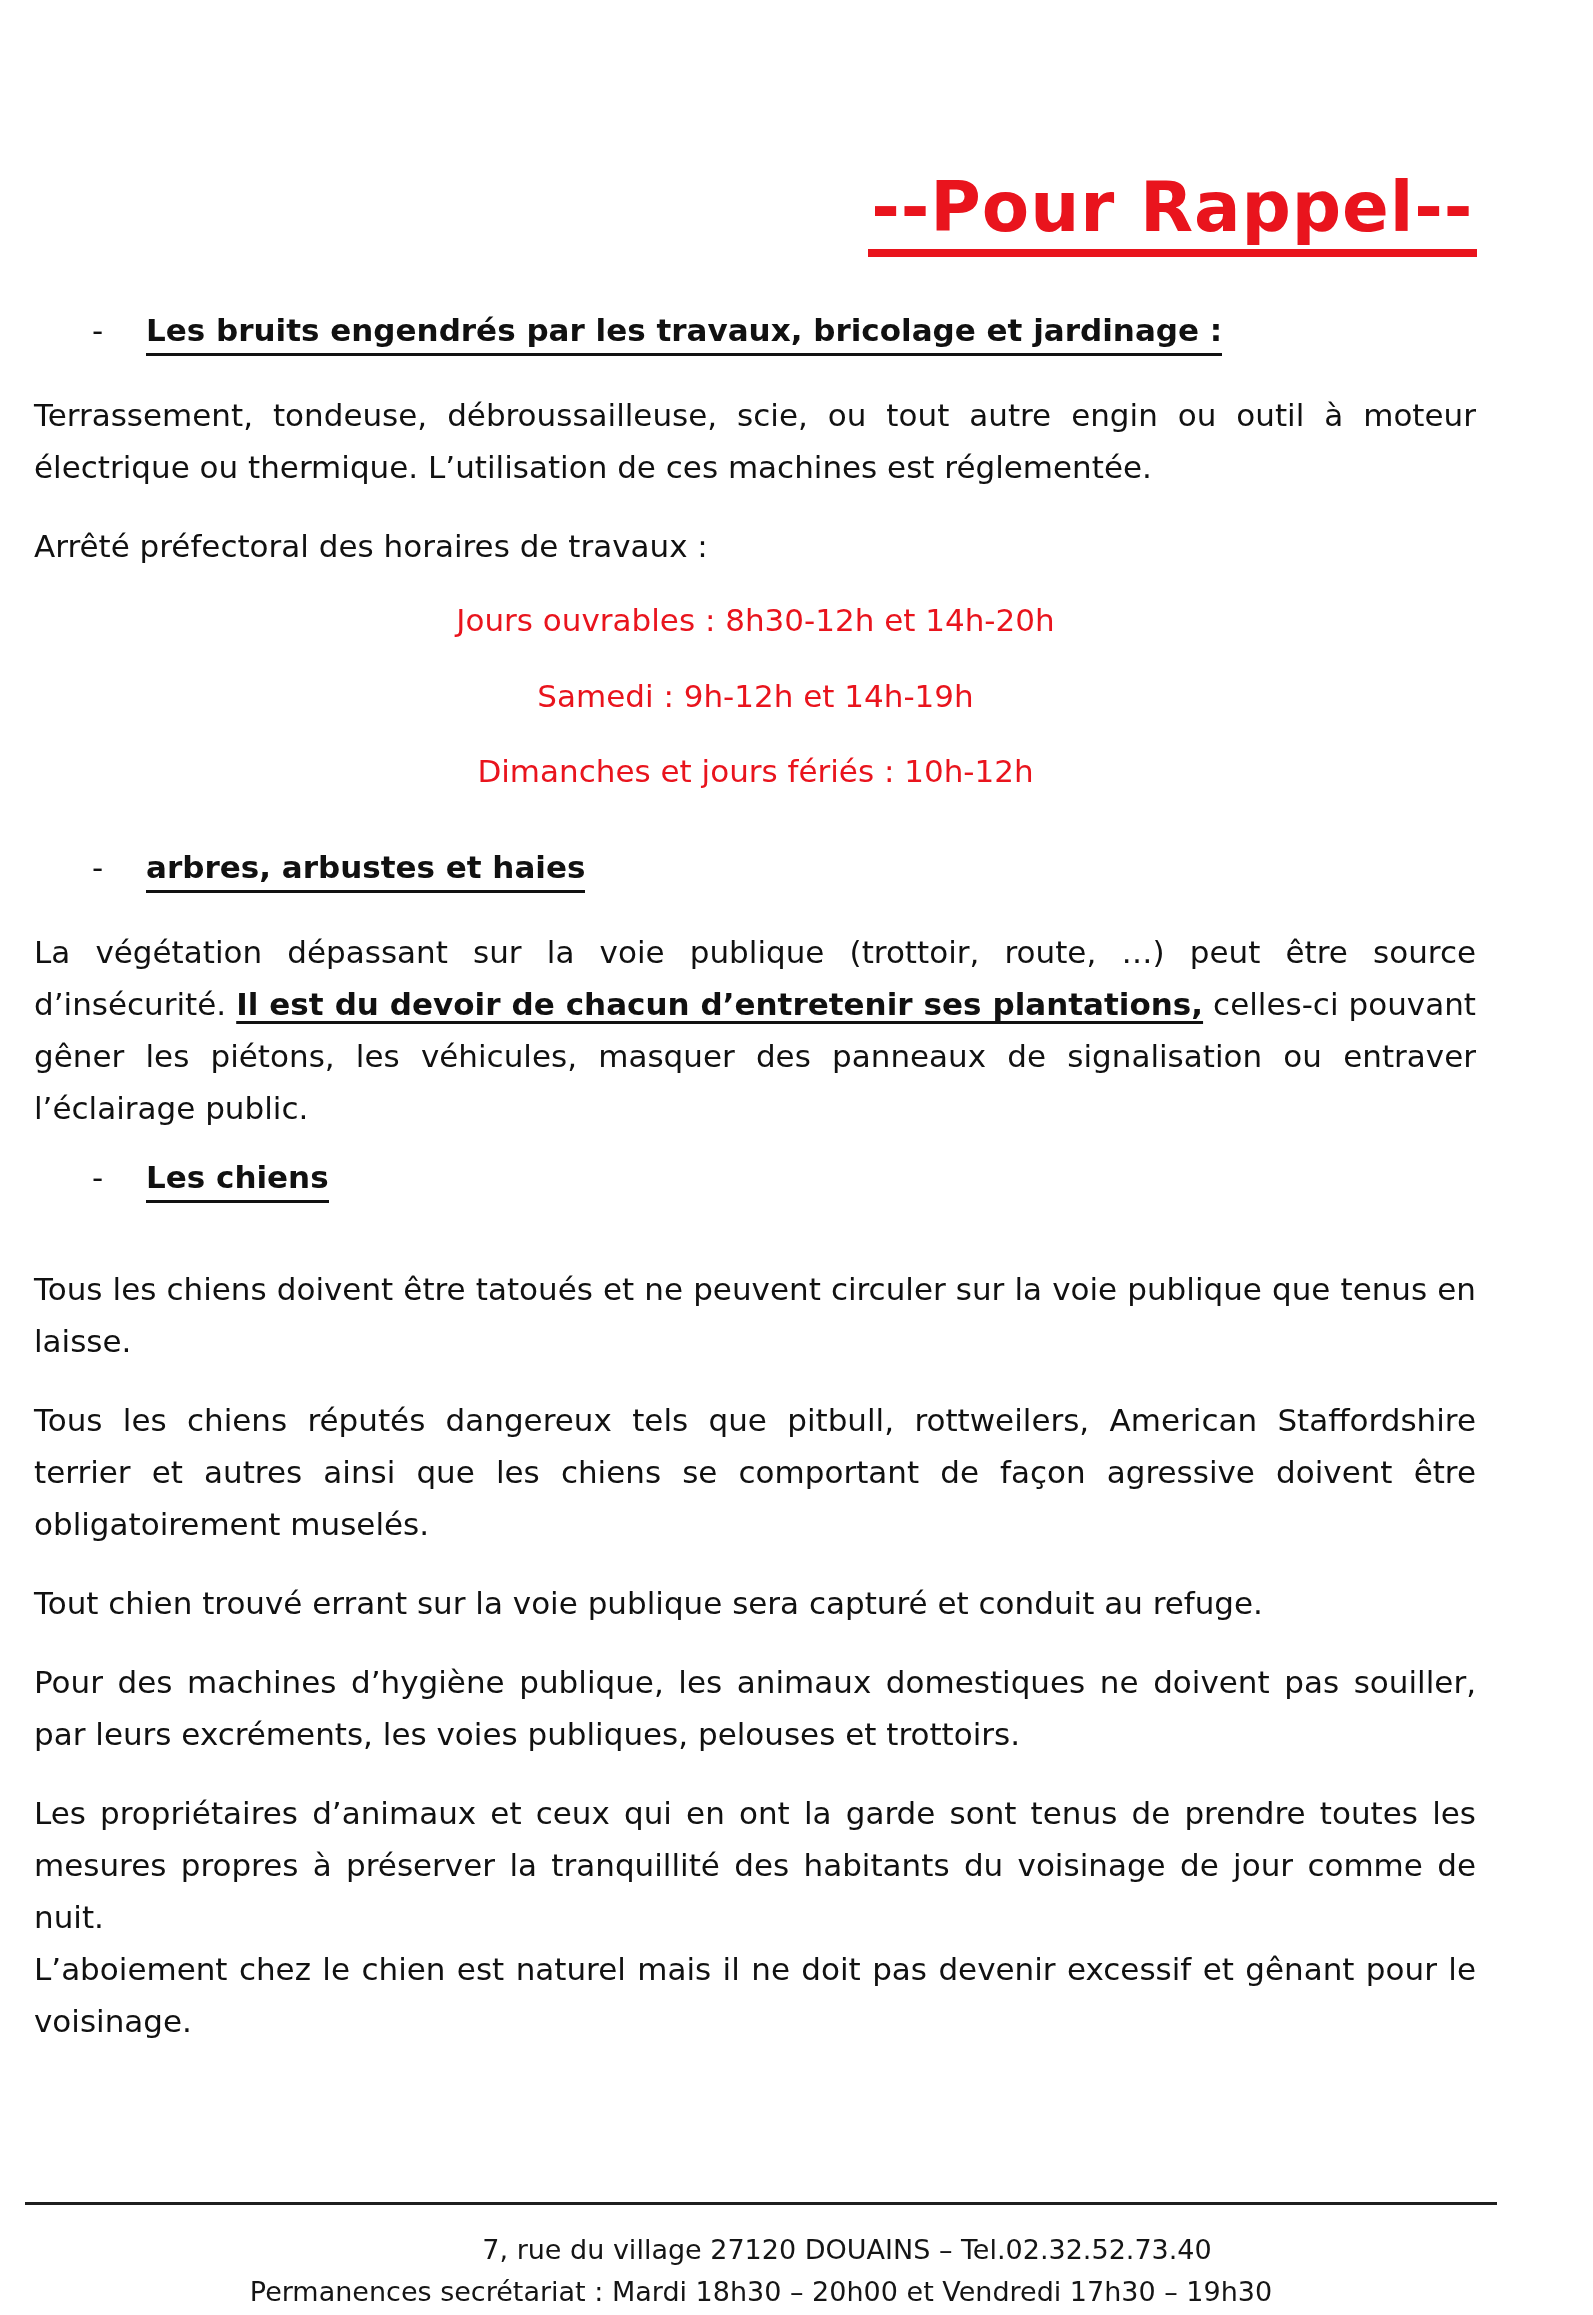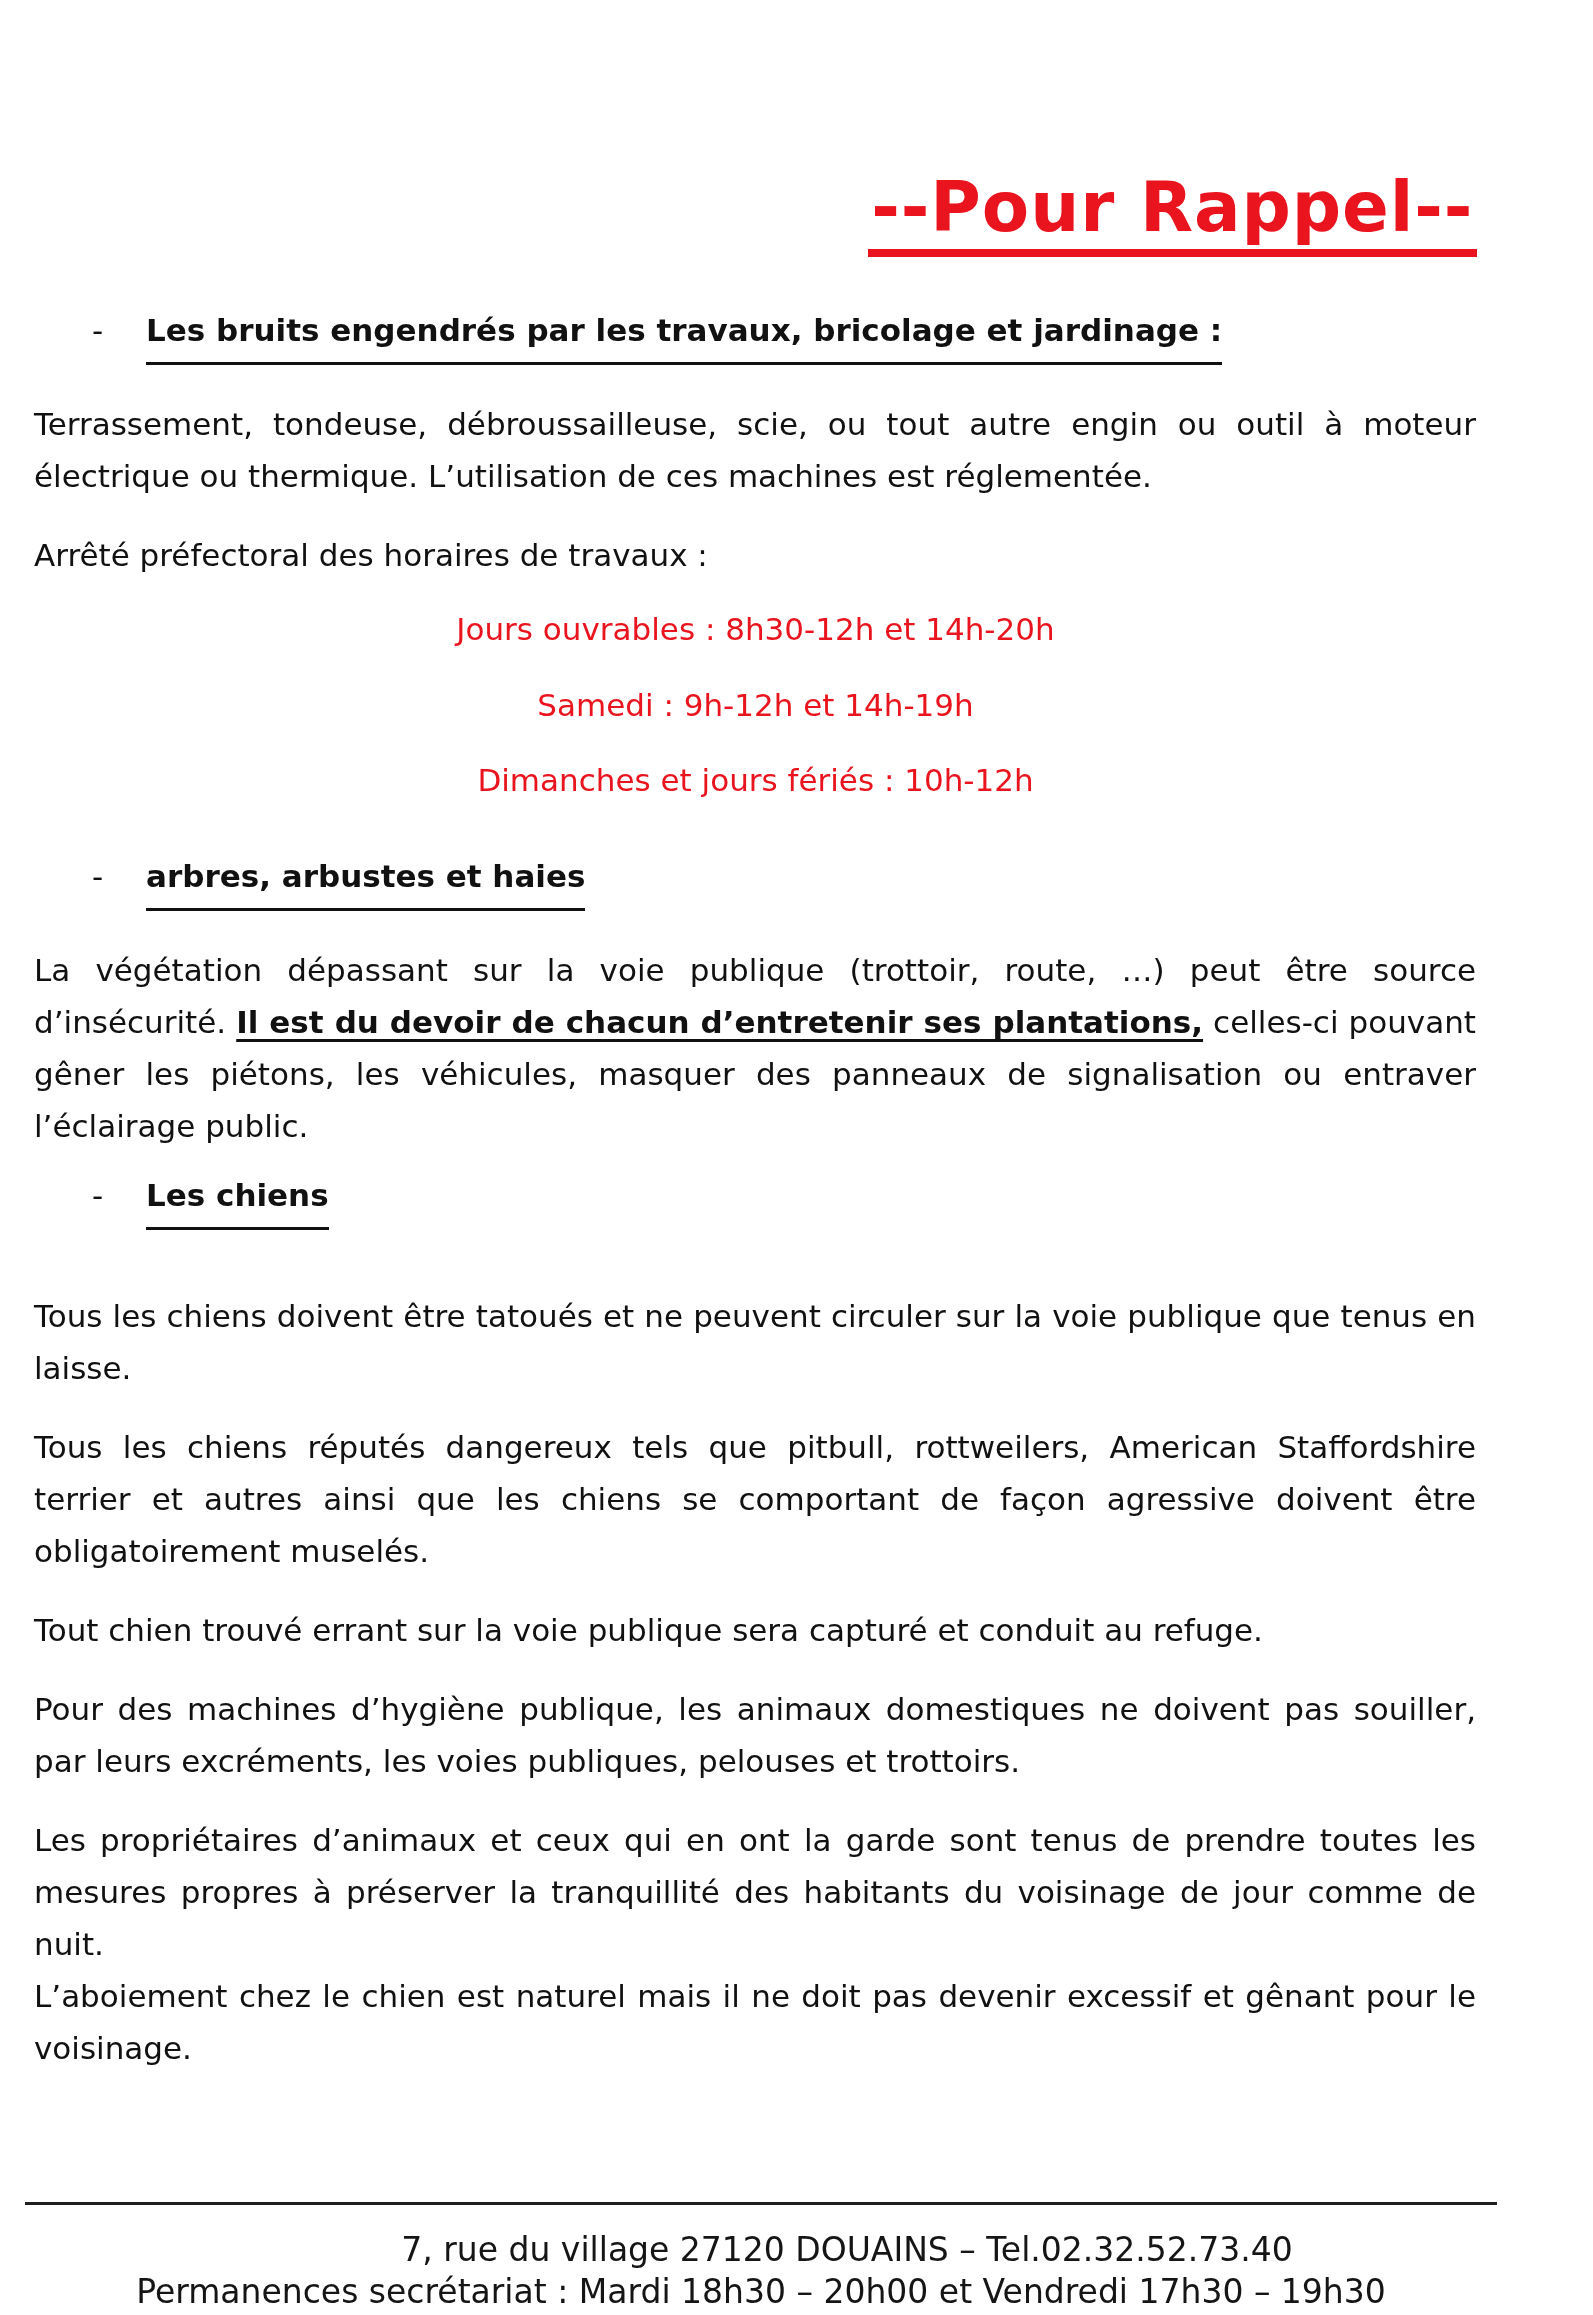--- a/index.html
+++ b/index.html
@@ -39,21 +39,21 @@
     align-items:baseline;
     padding-left:58px;
     margin:0 0 33px 0;
     font-size:31px;
     line-height:42px;
   }
   .bullet .dash{ flex:none; width:54px; font-weight:normal; }
   .bullet .label{
     font-weight:bold;
     border-bottom:3.6px solid var(--ink);
-    padding-bottom:11px;
+    padding-bottom:2px;
   }
   .bullet.gap-after{ margin-bottom:60px; }
   
   p.body{
     margin:0 1px 27px 0;
     font-size:31px;
     line-height:52px;
     text-align:justify;
   }
   p.tight{ margin-bottom:22px; }
@@ -73,21 +73,21 @@
     text-underline-offset:6.3px;
   }
   
   .footer{
     position:absolute;
     left:25px;
     top:2202px;
     width:1472px;
     border-top:3.6px solid #1f1f1f;
     padding-top:23.5px;
-    font-size:33px;
+    font-size:27px;
     line-height:42px;
     text-align:center;
     color:#151515;
   }
   .footer .line1{ transform:translateX(86px); }
 </style>
 </head>
 <body>
 
 <div class="page">

